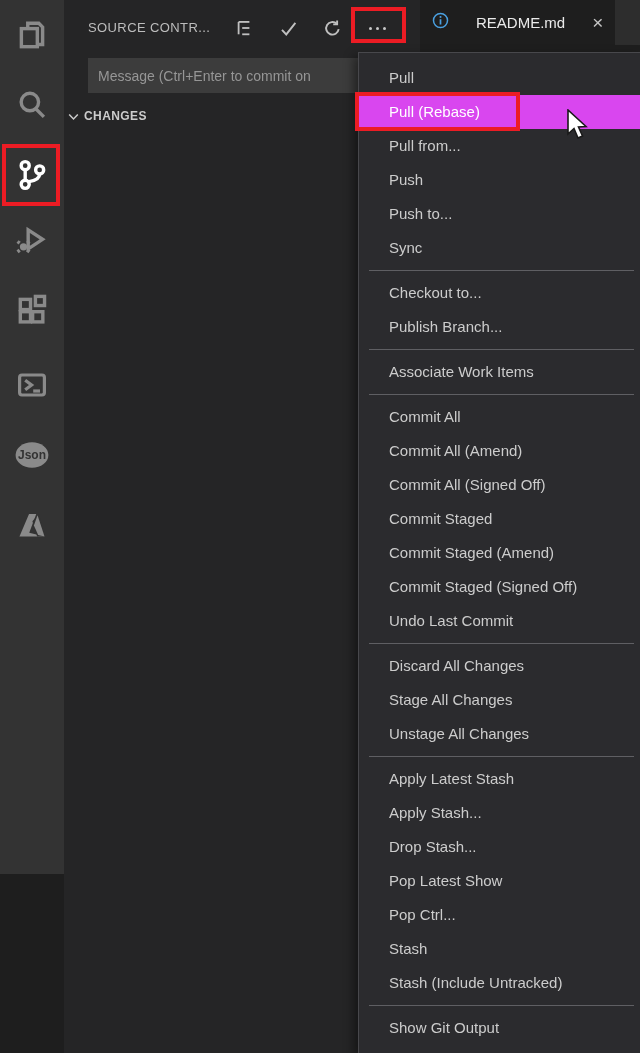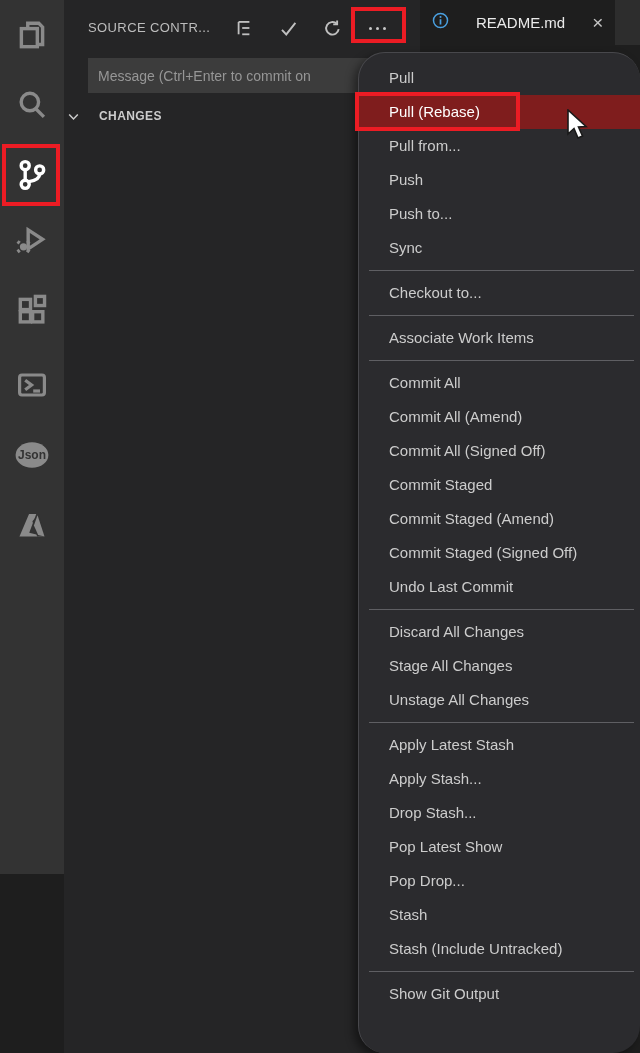--- a/index.html
+++ b/index.html
@@ -22,36 +22,36 @@
   .sb-stroke { stroke:#c0c0c0; fill:none; stroke-width:1.6; }
   .dots { display:flex; gap:4px; }
   .dots i { width:3px; height:3px; background:#c8c8c8; border-radius:50%; }
 
   .commit-input { position:absolute; left:24px; top:58px; width:330px; height:35px;
                   background:#3c3c3c; border:none; outline:none; color:#cccccc;
                   font-size:14px; padding:0 10px; font-family:"Liberation Sans",sans-serif; }
   .commit-input::placeholder { color:#969696; opacity:1; }
 
   .changes-header { position:absolute; left:4px; top:104px; height:24px; display:flex; align-items:center; cursor:pointer; }
-  .changes-header .label { color:#cccccc; font-size:12px; font-weight:700; letter-spacing:.4px; margin-left:20px; }
+  .changes-header .label { color:#cccccc; font-size:12px; font-weight:700; letter-spacing:.4px; margin-left:5px; }
 
   
   .editor-area { position:absolute; left:420px; top:0; right:0; height:1053px; background:#1e1e1e; z-index:4; }
   .tab-bar { height:45px; background:#2d2d2d; display:flex; }
   .tab { height:45px; background:#1e1e1e; display:flex; align-items:center; padding:0 12px; cursor:pointer; }
   .tab .tab-label { color:#eaeaea; font-size:15px; margin:0 27px; white-space:nowrap; }
   .tab .close { color:#c5c5c5; font-size:19px; line-height:1; cursor:pointer; }
 
   
   .context-menu { position:absolute; left:358px; top:52px; width:282px; height:1001px;
                   background:#2b2b2e; border-top:1px solid #48484c; border-left:1px solid #48484c;
-                  box-shadow:-4px 4px 10px rgba(0,0,0,.45); padding-top:8px; z-index:10;border-radius:27px; }
+                  box-shadow:-4px 4px 10px rgba(0,0,0,.45); padding-top:8px; z-index:10; }
   .menu-item { height:34px; line-height:34px; padding-left:30px; font-size:15px; color:#cccccc;
                white-space:nowrap; cursor:pointer; }
-  .menu-item.highlighted { background:#7f1d1d; color:#ffffff; }
+  .menu-item.highlighted { background:#d946ef; color:#ffffff; }
   .menu-sep { height:1px; background:#5f5f63; margin:5px 6px 5px 10px; }
 
   
   .anno { position:absolute; border:4px solid #ec1c24; z-index:50; pointer-events:none; }
   .anno-scm     { left:2px;   top:144px; width:58px;  height:62px; }
   .anno-more    { left:351px; top:7px;   width:55px;  height:36px; }
   .anno-rebase  { left:355px; top:92px;  width:165px; height:39px; }
 
   
   .cursor { position:absolute; left:566px; top:109px; z-index:60; pointer-events:none; }
@@ -211,40 +211,41 @@
 
 <div class="context-menu">
     <div class="menu-item">Pull</div>
     <div class="menu-item highlighted">Pull (Rebase)</div>
     <div class="menu-item">Pull from...</div>
     <div class="menu-item">Push</div>
     <div class="menu-item">Push to...</div>
     <div class="menu-item">Sync</div>
     <div class="menu-sep"></div>
     <div class="menu-item">Checkout to...</div>
+    <div class="menu-item">Publish Branch...</div>
     <div class="menu-sep"></div>
     <div class="menu-item">Associate Work Items</div>
     <div class="menu-sep"></div>
     <div class="menu-item">Commit All</div>
     <div class="menu-item">Commit All (Amend)</div>
     <div class="menu-item">Commit All (Signed Off)</div>
     <div class="menu-item">Commit Staged</div>
     <div class="menu-item">Commit Staged (Amend)</div>
     <div class="menu-item">Commit Staged (Signed Off)</div>
     <div class="menu-item">Undo Last Commit</div>
     <div class="menu-sep"></div>
     <div class="menu-item">Discard All Changes</div>
     <div class="menu-item">Stage All Changes</div>
     <div class="menu-item">Unstage All Changes</div>
     <div class="menu-sep"></div>
     <div class="menu-item">Apply Latest Stash</div>
     <div class="menu-item">Apply Stash...</div>
     <div class="menu-item">Drop Stash...</div>
     <div class="menu-item">Pop Latest Show</div>
-    <div class="menu-item">Pop Drop...</div>
+    <div class="menu-item">Pop Ctrl...</div>
     <div class="menu-item">Stash</div>
     <div class="menu-item">Stash (Include Untracked)</div>
     <div class="menu-sep"></div>
     <div class="menu-item">Show Git Output</div>
   </div>
 
 <div class="anno anno-scm"></div>
 <div class="anno anno-more"></div>
 <div class="anno anno-rebase"></div>
 

